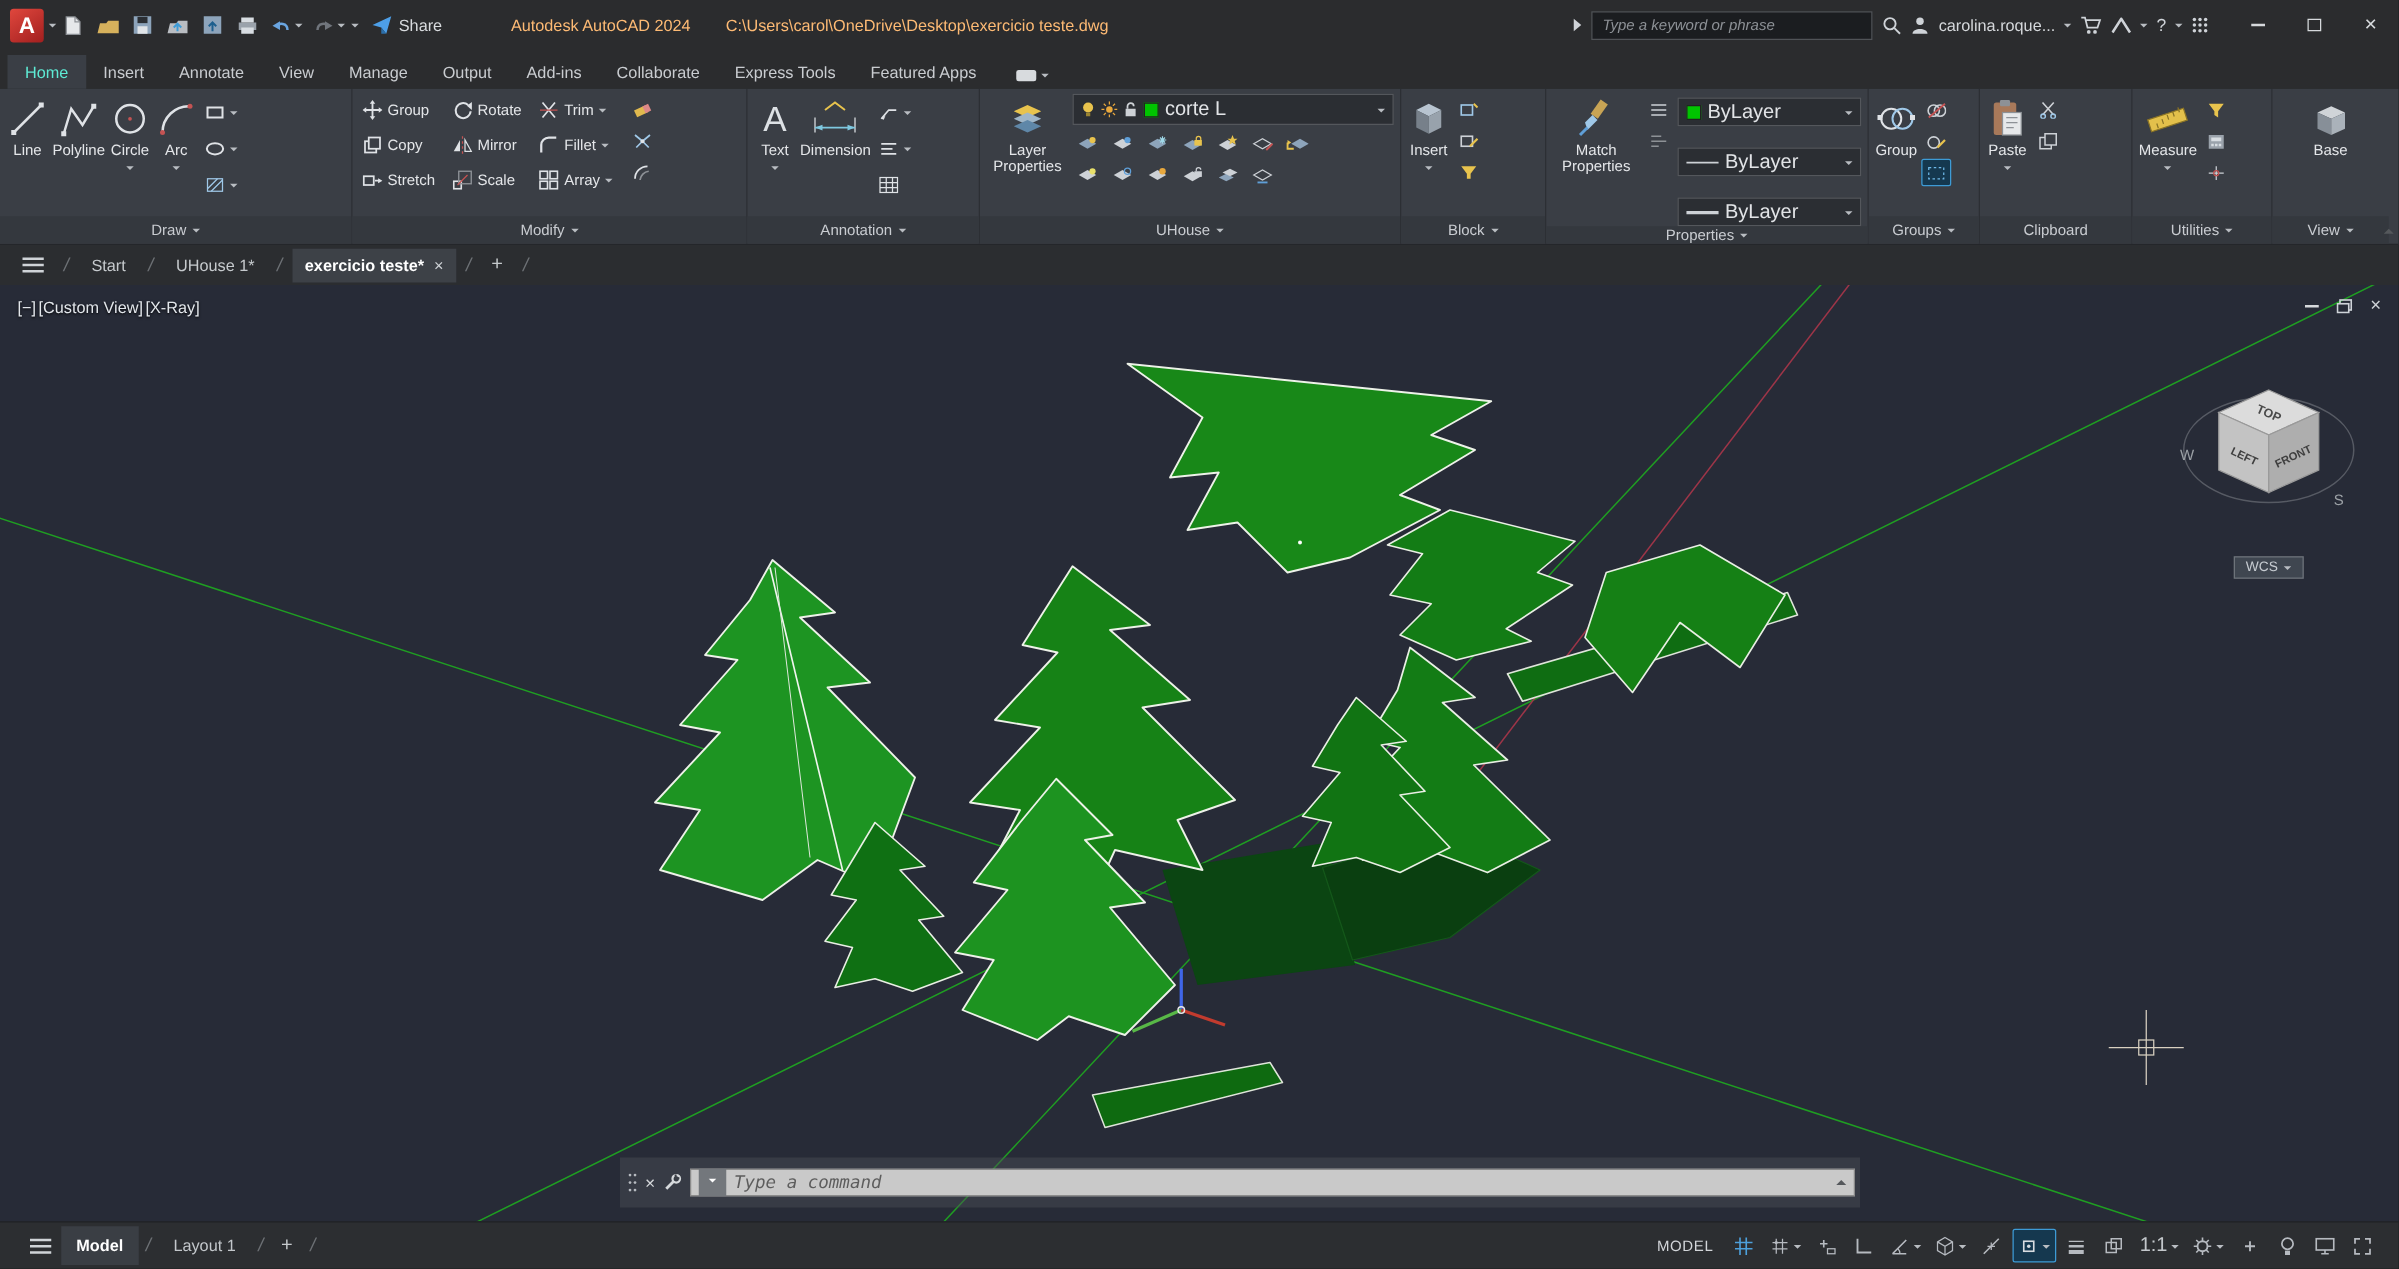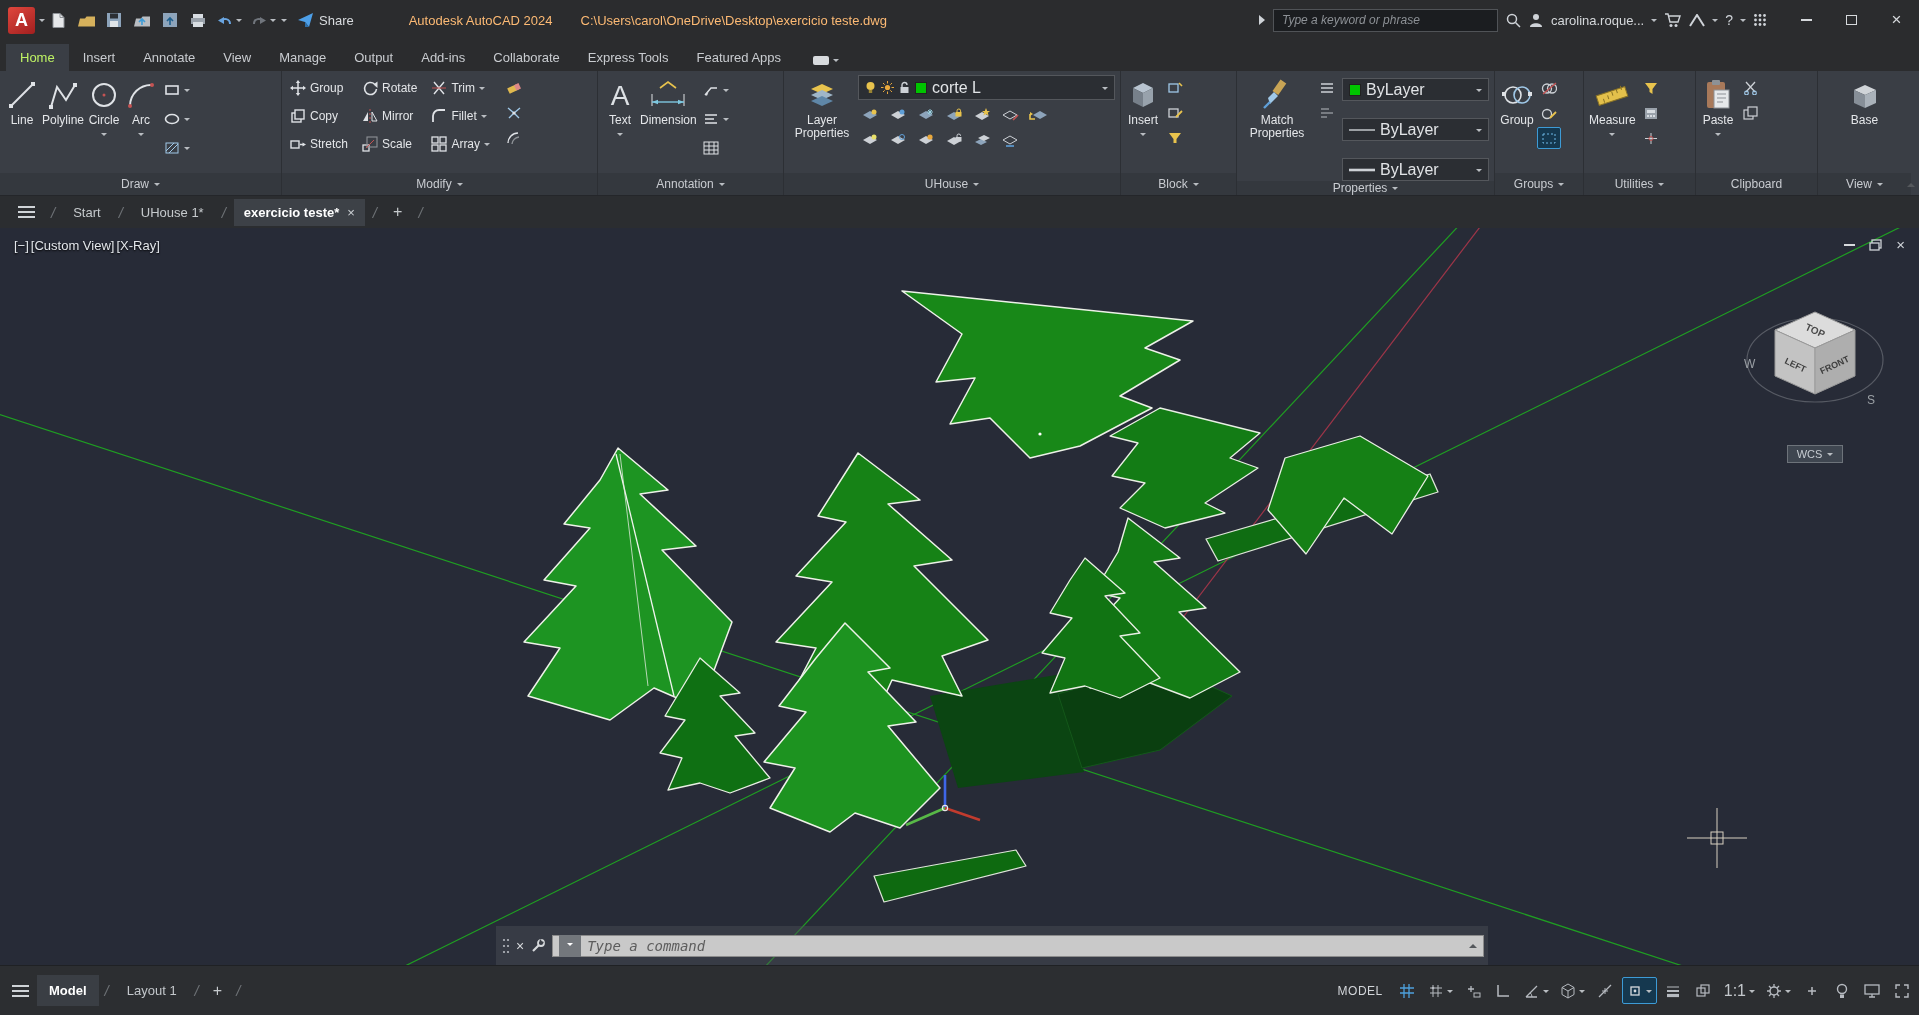--- a/index.html
+++ b/index.html
@@ -22,21 +22,21 @@
 .qmark{font-size:14px;color:#cfd3d8;}
 .winbtns{display:flex;margin-left:10px;}
 .winbtn{width:45px;height:40px;display:flex;align-items:center;justify-content:center;color:#d6d9dc;}
 .minbar{width:11px;height:2px;background:#d6d9dc;}
 .maxbox{width:11px;height:10px;border:1.5px solid #d6d9dc;}
 .closex{font-size:17px;}
 
 
 .rtabs{height:31px;background:#2b2c2e;display:flex;align-items:flex-end;padding-left:6px;flex:0 0 auto;}
 .rtab{padding:6px 14px;font-size:13px;color:#c9ccd0;}
-.rtab.active{background:#3a3e45;color:#bef264;}
+.rtab.active{background:#3a3e45;color:#5eead4;}
 .rtab-toggle{margin-left:10px;display:flex;align-items:center;gap:4px;padding:6px 8px;}
 .rtab-toggle .bar{width:16px;height:9px;background:#d8dbde;border-radius:2px;}
 
 
 .ribbon{height:125px;background:#3a3e45;display:flex;flex:0 0 auto;border-bottom:1px solid #24262a;position:relative;}
 .panel{display:flex;flex-direction:column;border-right:1px solid #2c2f34;height:100%;}
 .pbody{flex:1;display:flex;align-items:flex-start;padding:4px 5px 0 5px;gap:3px;}
 .pfoot{height:22px;display:flex;align-items:center;justify-content:center;gap:5px;color:#c9ccd1;font-size:12px;background:#34383e;}
 .bigbtn{display:flex;flex-direction:column;align-items:center;padding-top:3px;gap:2px;border-radius:2px;color:#e4e6e9;font-size:12px;text-align:center;line-height:1.12;}
 .sbtn{display:flex;align-items:center;gap:4px;height:26px;padding:0 3px;color:#e4e6e9;font-size:12px;border-radius:2px;white-space:nowrap;}
@@ -67,21 +67,21 @@
 .vpbtns{position:absolute;right:14px;top:8px;display:flex;gap:14px;align-items:center;color:#cfd3d8;}
 .viewcube{position:absolute;right:28px;top:52px;width:152px;text-align:center;}
 .wcsbtn{display:inline-flex;align-items:center;gap:5px;background:rgba(110,120,130,.35);border:1px solid #6d737a;padding:2px 9px;color:#c6cbd1;font-size:11px;margin-top:4px;}
 .cmdline{position:absolute;left:496px;top:698px;width:992px;height:40px;display:flex;align-items:center;background:rgba(76,80,86,.45);padding:0 4px 0 6px;gap:6px;}
 .cmdfield{flex:1;height:22px;background:#c9c9c9;border:1px solid #8b8b8b;display:flex;align-items:center;gap:6px;padding:0 6px;}
 .cmdinput{flex:1;border:none;background:transparent;outline:none;font-family:"DejaVu Sans Mono",monospace;font-style:italic;font-size:14px;color:#3c3c3c;}
 .cmdinput::placeholder{color:#5d5d5d;font-style:italic;}
 .cmdbox{width:22px;height:22px;background:#73777c;display:flex;align-items:center;justify-content:center;}
 
 
-.statusbar{height:50px;background:#2c2e31;border-top:1px solid #1f2124;display:flex;align-items:center;padding:0 4px;flex:0 0 auto;}
+.statusbar{height:38px;background:#2c2e31;border-top:1px solid #1f2124;display:flex;align-items:center;padding:0 16px;flex:0 0 auto;}
 .stab{padding:8px 12px;font-size:13px;color:#c3c7cb;}
 .stab.active{color:#fff;font-weight:bold;background:#3a3e44;}
 .sicons{margin-left:auto;display:flex;align-items:center;gap:3px;}
 .sbtn2{height:27px;min-width:27px;padding:0 4px;display:flex;align-items:center;justify-content:center;gap:3px;border-radius:2px;color:#c3c7cb;font-size:16px;}
 .sbtn2.on{background:#15384f;border:1px solid #3d9bd6;}
 .modeltxt{letter-spacing:.5px;color:#d2d5d9;font-size:12px;padding:0 8px;}
 </style>
 </head>
 <body>
 
@@ -686,20 +686,53 @@
               </svg>
             </div>
         </div>
       </div>
       <div class="pfoot">
           <span>Groups</span>
           <span class="car"></span>
         </div>
     </div>
 
+    <div class="panel" style="width:122px">
+      <div class="pbody">
+        <div class="bigbtn">
+            <svg width="34" height="34">
+              <rect x="6" y="4" width="18" height="26" rx="2" fill="#a8795a"></rect>
+              <rect x="11" y="2" width="8" height="5" rx="1" fill="#8d9196"></rect>
+              <rect x="13" y="12" width="15" height="18" fill="#e6e8ea" stroke="#8d9196"></rect>
+              <path d="M16 16h9M16 20h9M16 24h6" stroke="#8d9196"></path>
+            </svg>
+            <span>Paste</span>
+            <span class="car"></span>
+          </div>
+        <div class="minicol">
+          <div class="libtn">
+              <svg width="15" height="14">
+                <path d="M3 1l9 10M12 1 3 11" stroke="#cdd1d6" stroke-width="1.3"></path>
+                <circle cx="3.5" cy="12" r="1.8" fill="none" stroke="#9fc8e8" stroke-width="1.2"></circle>
+                <circle cx="11.5" cy="12" r="1.8" fill="none" stroke="#9fc8e8" stroke-width="1.2"></circle>
+              </svg>
+            </div>
+          <div class="libtn">
+              <svg width="15" height="14">
+                <rect x="1" y="4" width="9" height="9" stroke="#cdd1d6" fill="none" stroke-width="1.2"></rect>
+                <rect x="5" y="1" width="9" height="9" stroke="#cdd1d6" fill="#3a3e45" stroke-width="1.2"></rect>
+              </svg>
+            </div>
+        </div>
+      </div>
+      <div class="pfoot">
+          <span>Clipboard</span>
+        </div>
+    </div>
+
     <div class="panel" style="width:112px">
       <div class="pbody">
         <div class="bigbtn">
             <svg width="34" height="34">
               <rect x="2" y="13" width="30" height="10" transform="rotate(-18 17 18)" fill="#e3c04b" stroke="#8a7326"></rect>
               <path d="M8 18v4M13 16v4M18 14v4M23 13v4M28 11v4" transform="rotate(-18 17 18)" stroke="#8a7326"></path>
             </svg>
             <span>Measure</span>
             <span class="car"></span>
           </div>
@@ -722,53 +755,20 @@
               <svg width="14" height="13">
                 <path d="M7 1v11M1 6.5h12" stroke="#cdd1d6"></path>
                 <circle cx="7" cy="6.5" r="2" fill="none" stroke="#c45353"></circle>
               </svg>
             </div>
         </div>
       </div>
       <div class="pfoot">
           <span>Utilities</span>
           <span class="car"></span>
-        </div>
-    </div>
-
-    <div class="panel" style="width:122px">
-      <div class="pbody">
-        <div class="bigbtn">
-            <svg width="34" height="34">
-              <rect x="6" y="4" width="18" height="26" rx="2" fill="#a8795a"></rect>
-              <rect x="11" y="2" width="8" height="5" rx="1" fill="#8d9196"></rect>
-              <rect x="13" y="12" width="15" height="18" fill="#e6e8ea" stroke="#8d9196"></rect>
-              <path d="M16 16h9M16 20h9M16 24h6" stroke="#8d9196"></path>
-            </svg>
-            <span>Paste</span>
-            <span class="car"></span>
-          </div>
-        <div class="minicol">
-          <div class="libtn">
-              <svg width="15" height="14">
-                <path d="M3 1l9 10M12 1 3 11" stroke="#cdd1d6" stroke-width="1.3"></path>
-                <circle cx="3.5" cy="12" r="1.8" fill="none" stroke="#9fc8e8" stroke-width="1.2"></circle>
-                <circle cx="11.5" cy="12" r="1.8" fill="none" stroke="#9fc8e8" stroke-width="1.2"></circle>
-              </svg>
-            </div>
-          <div class="libtn">
-              <svg width="15" height="14">
-                <rect x="1" y="4" width="9" height="9" stroke="#cdd1d6" fill="none" stroke-width="1.2"></rect>
-                <rect x="5" y="1" width="9" height="9" stroke="#cdd1d6" fill="#3a3e45" stroke-width="1.2"></rect>
-              </svg>
-            </div>
-        </div>
-      </div>
-      <div class="pfoot">
-          <span>Clipboard</span>
         </div>
     </div>
 
     <div class="panel" style="width:93px;border-right:none">
       <div class="pbody" style="justify-content:center">
         <div class="bigbtn">
             <svg width="34" height="34">
               <polygon points="6,12 17,7 28,12 17,17" fill="#d0d4d8"></polygon>
               <polygon points="6,12 17,17 17,30 6,25" fill="#878f98"></polygon>
               <polygon points="28,12 17,17 17,30 28,25" fill="#aab2ba"></polygon>

